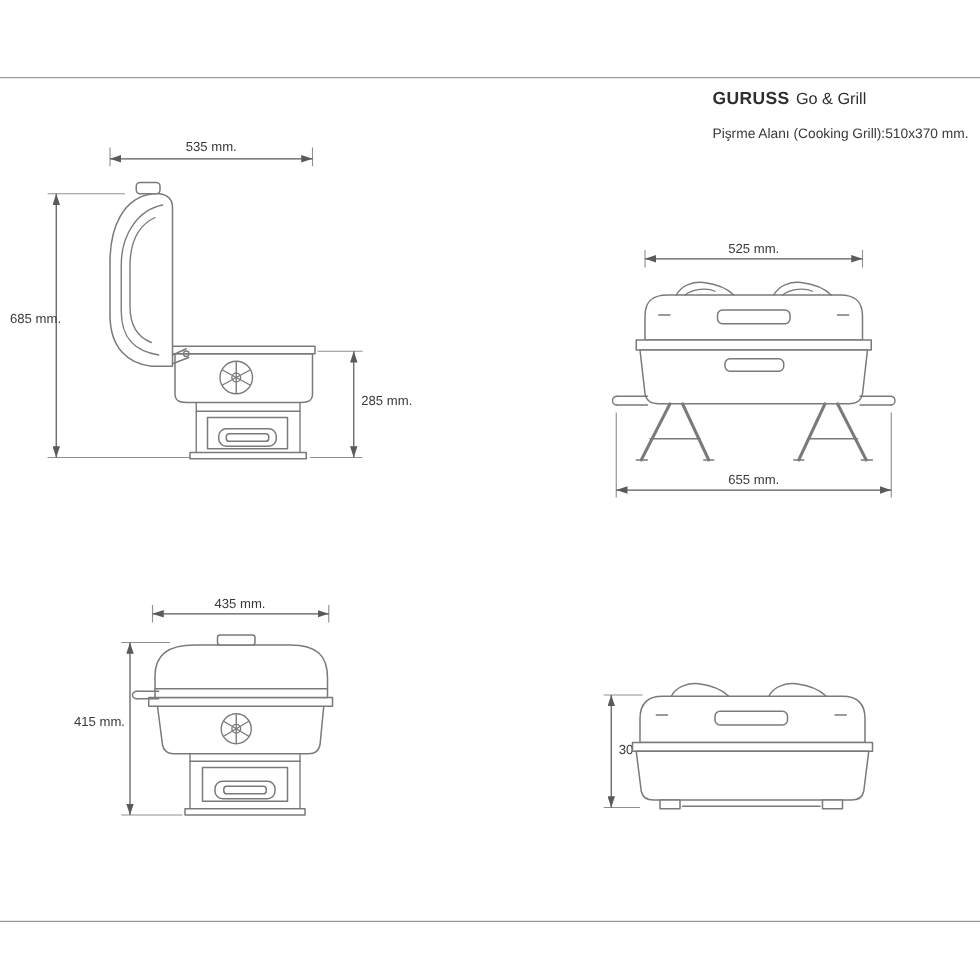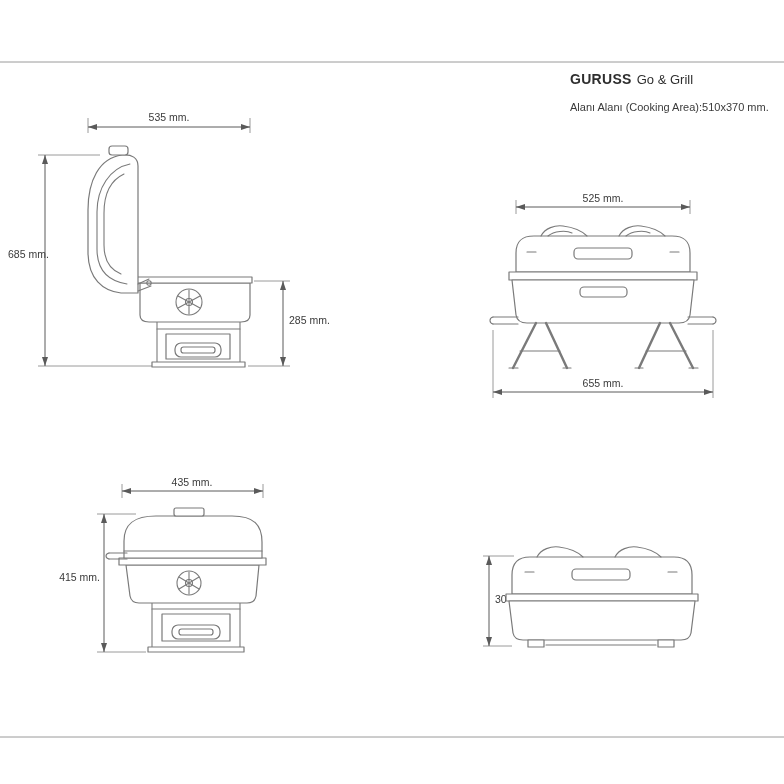--- a/index.html
+++ b/index.html
@@ -18,21 +18,21 @@
   .ext{stroke:#8f8f8f;stroke-width:.9;fill:none;}
   .rule{stroke:#9a9a9a;stroke-width:1;}
 </style>
 </head>
 <body>
 
 <div class="page">
 
   <div class="header">
     <span class="brand">GURUSS</span><span class="product">Go &amp; Grill</span>
-    <div class="cooking">Alanı Alanı (Cooking Area):510x370 mm.</div>
+    <div class="cooking">Pişrme Alanı (Cooking Grill):510x370 mm.</div>
   </div>
 
   <svg class="drawing" width="784" height="784" viewBox="0 0 784 784">
     <defs>
       <marker id="arr" markerWidth="9" markerHeight="6" refX="9" refY="3" orient="auto-start-reverse" markerUnits="userSpaceOnUse">
         <path d="M0,0 L9,3 L0,6 Z" fill="#5a5a5a"></path>
       </marker>
     </defs>
 
     <line class="rule" x1="0" y1="62" x2="784" y2="62"></line>

